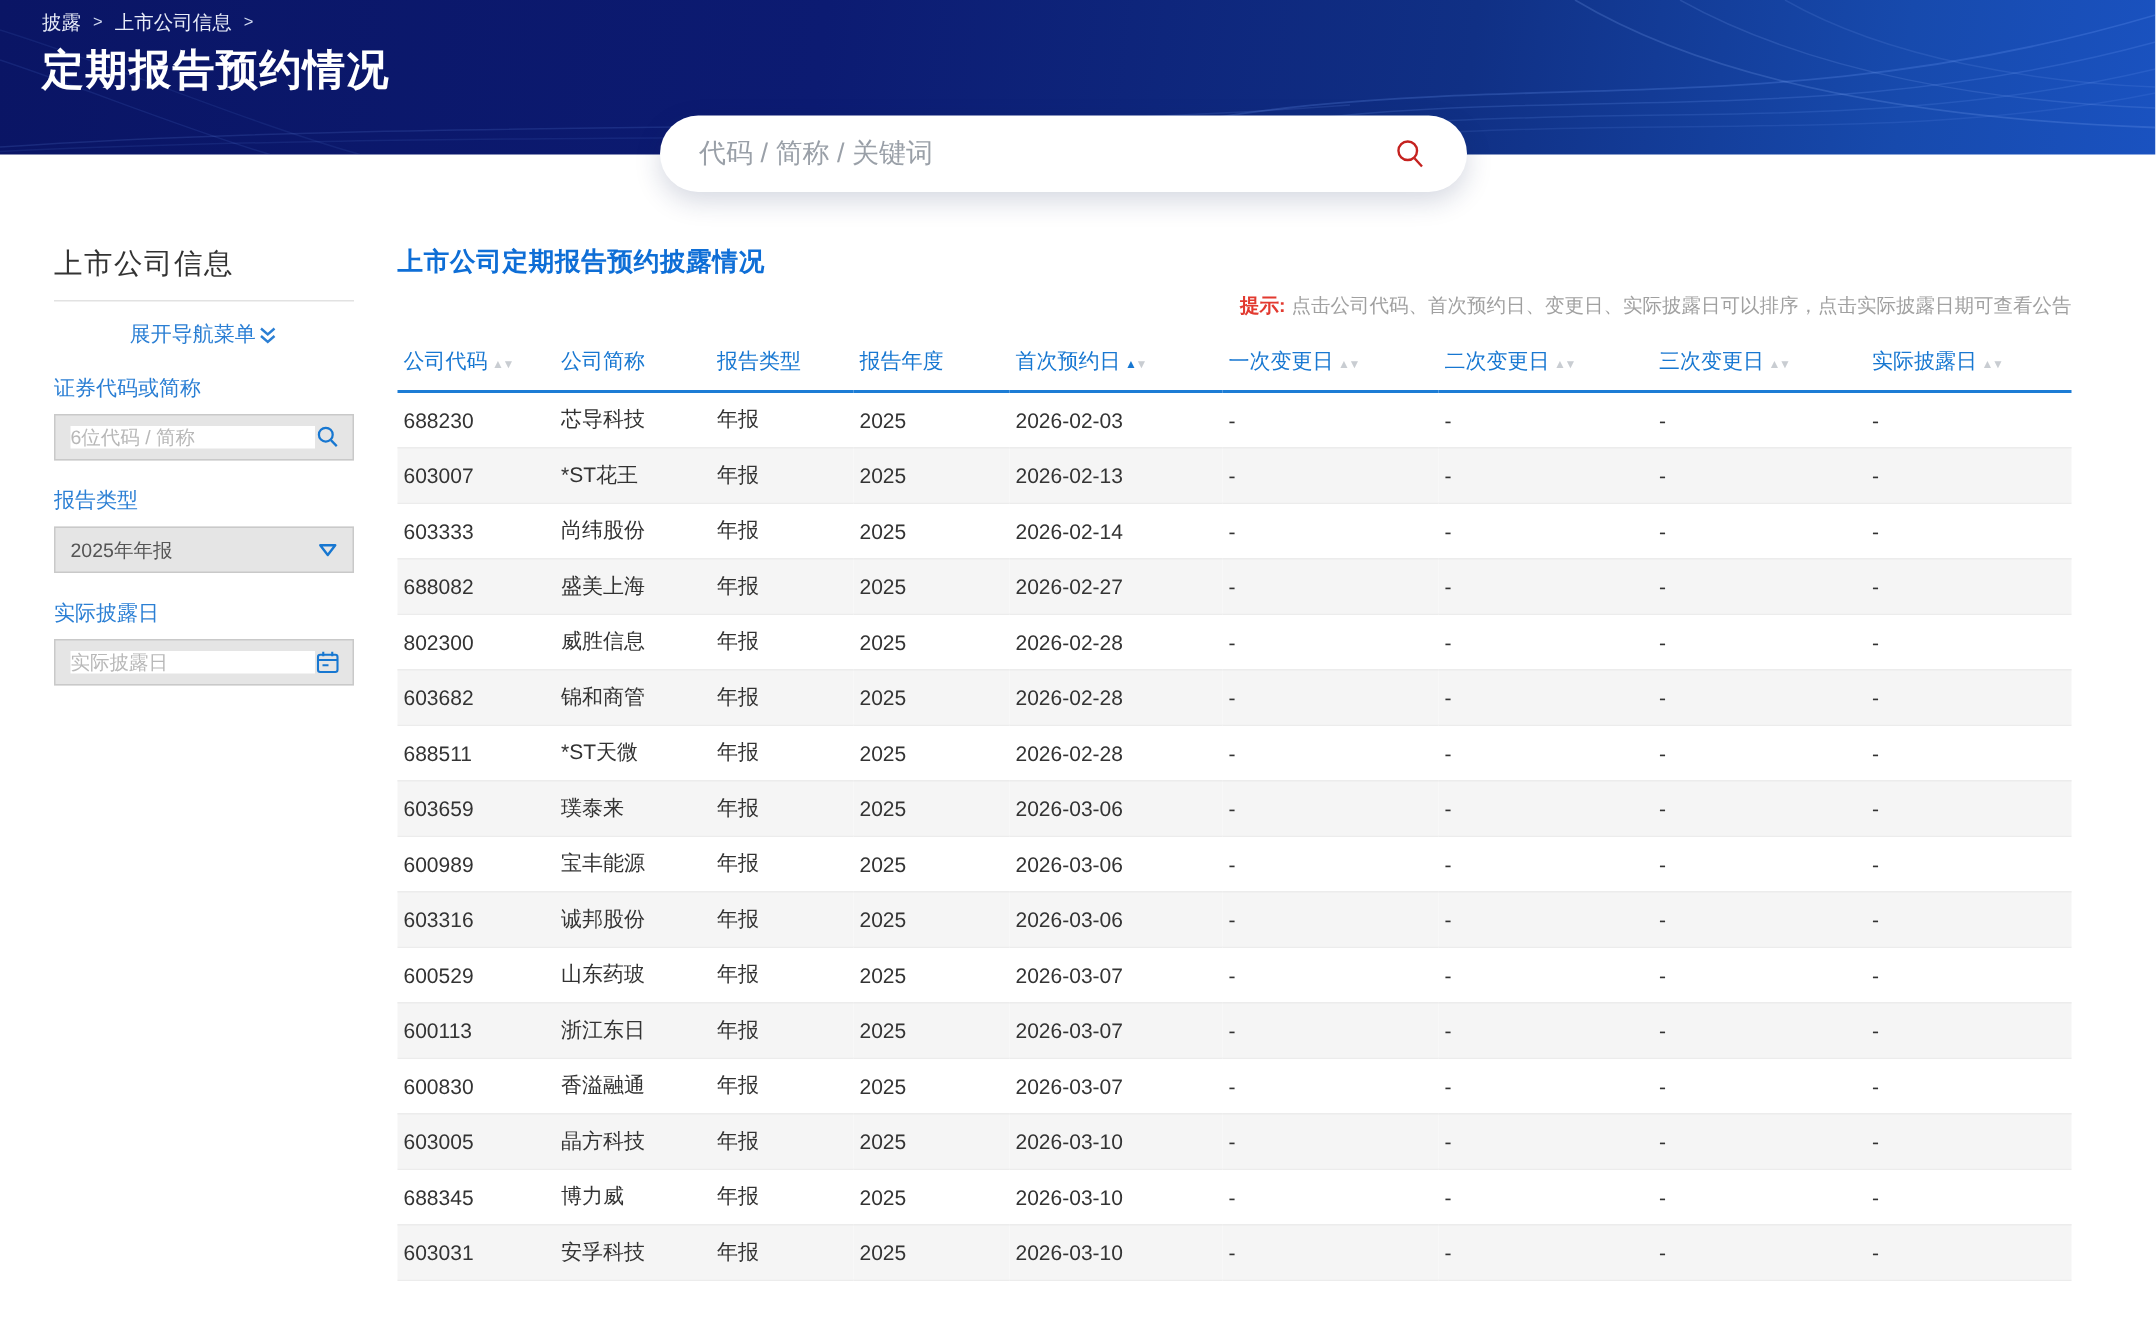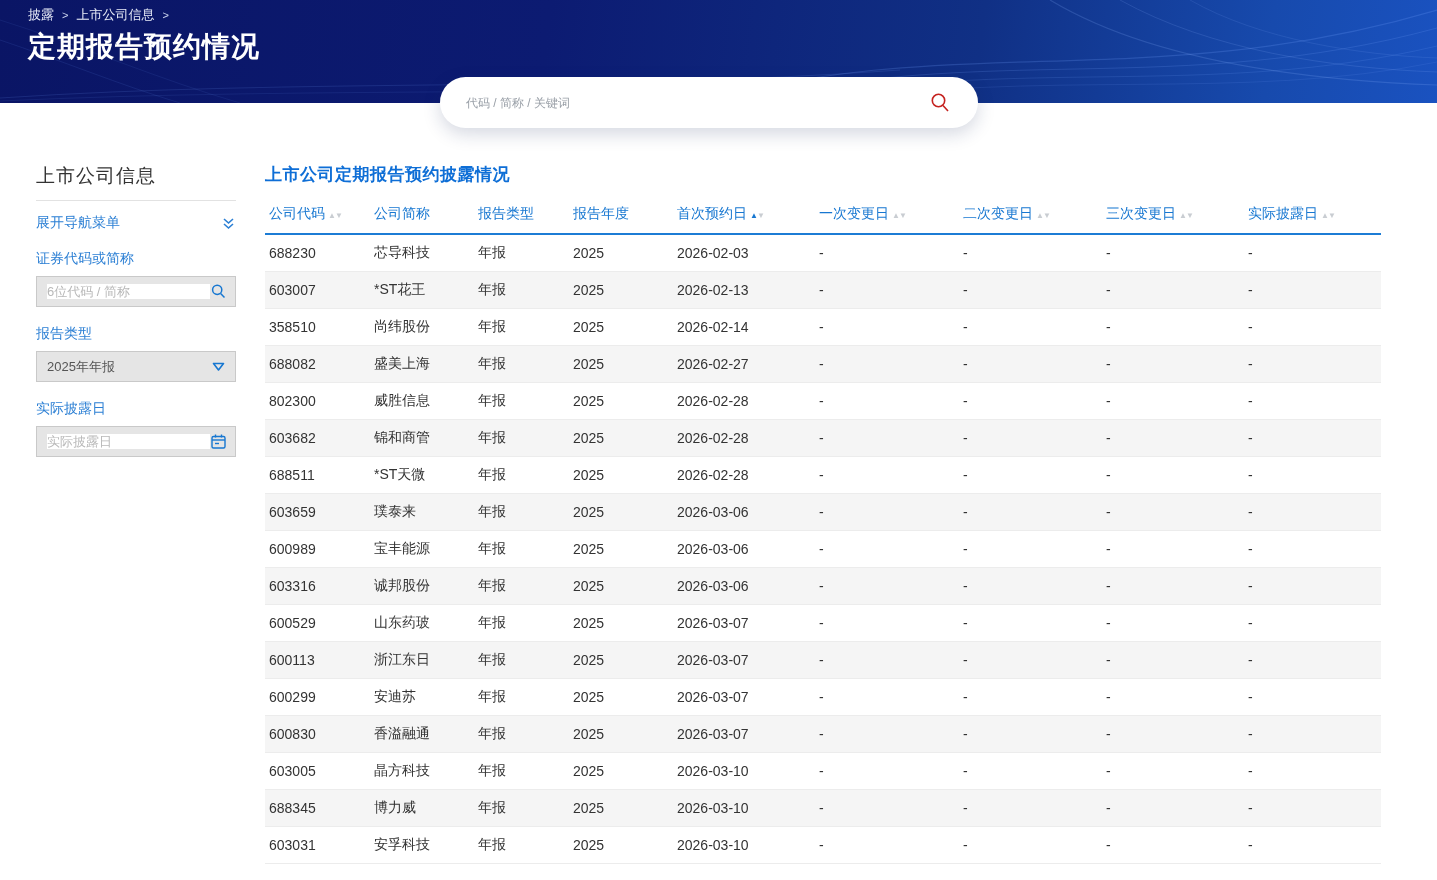--- a/index.html
+++ b/index.html
@@ -14,34 +14,34 @@
     display:flex; align-items:center; gap:8px; z-index:2; }
   .breadcrumb .sep { font-size:11px; color:#cdd6ef; }
   .breadcrumb span[data-interactable="true"] { cursor:pointer; }
   .hero-title { position:absolute; left:28px; top:28px; font-size:28px; font-weight:bold;
     color:#ffffff; letter-spacing:1px; z-index:2; }
 
   
   .search-pill { position:absolute; left:440px; top:77px; width:538px; height:51px;
     background:#fff; border-radius:26px; box-shadow:0 6px 18px rgba(20,40,90,.18);
     display:flex; align-items:center; padding:0 26px; z-index:5; }
-  .search-pill input { flex:1; border:none; outline:none; font-size:12px; color:#15803d;
+  .search-pill input { flex:1; border:none; outline:none; font-size:18px; color:#15803d;
     font-family:inherit; background:transparent; }
   .search-pill input::placeholder { color:#9aa0a8; }
   .search-pill .mag { width:24px; height:24px; flex:0 0 auto; cursor:pointer; }
 
   
   .content { display:flex; align-items:flex-start; }
   .sidebar { width:200px; margin-left:36px; padding-top:60px; flex:0 0 auto; }
   .main { width:1116px; margin-left:29px; padding-top:60px; flex:0 0 auto; }
 
   
   .sb-title { font-size:19px; color:#333; font-weight:normal; letter-spacing:1px; }
   .sb-divider { height:1px; background:#e2e2e2; margin-top:11px; }
-  .expand-row { margin-top:13px; display:flex; justify-content:space-between; align-items:center;
+  .expand-row { margin-top:13px; display:flex; justify-content:center; align-items:center;
     color:#2b7fd4; font-size:14px; cursor:pointer; }
   .filter-group { margin-top:18px; }
   .filter-group:first-of-type { margin-top:44px; }
   .f-label { color:#2b7fd4; font-size:14px; margin-bottom:8px; }
   .f-box { height:31px; border:1px solid #c9c9c9; background:#e5e5e5; display:flex;
     align-items:center; padding:0 8px 0 10px; }
   .f-box input { flex:1; border:none; outline:none; font-size:13px; color:#333;
     font-family:inherit; min-width:0; }
   .f-box input::placeholder { color:#b8b8b8; }
   .f-box .val { flex:1; font-size:13px; color:#555; }
@@ -164,20 +164,23 @@
           <line x1="11.5" y1="1.5" x2="11.5" y2="4.5" stroke="#1777d1" stroke-width="1.4"></line>
           <line x1="5" y1="10.5" x2="9" y2="10.5" stroke="#1777d1" stroke-width="1.4"></line>
         </svg>
       </div>
     </div>
 
   </aside>
 
   <main class="main" data-interactable="false">
     <h3 class="main-title" data-interactable="false">上市公司定期报告预约披露情况</h3>
+    <div class="hint" data-interactable="false">
+      <span class="hl" data-interactable="false">提示:</span><span data-interactable="false">点击公司代码、首次预约日、变更日、实际披露日可以排序，点击实际披露日期可查看公告</span>
+    </div>
 
     <table class="report" data-interactable="false">
       <colgroup>
         <col class="w1">
           <col class="w2">
           <col class="w3">
           <col class="w4">
           <col class="w5">
         <col class="w6">
           <col class="w7">
@@ -214,21 +217,21 @@
             <td data-interactable="false">*ST花王</td>
             <td data-interactable="false">年报</td>
             <td data-interactable="false">2025</td>
             <td data-interactable="false">2026-02-13</td>
             <td class="dash" data-interactable="false">-</td>
             <td class="dash" data-interactable="false">-</td>
             <td class="dash" data-interactable="false">-</td>
             <td class="dash" data-interactable="false">-</td>
           </tr>
           <tr data-interactable="false">
-            <td class="code" data-interactable="true">358510</td>
+            <td class="code" data-interactable="true">603333</td>
             <td data-interactable="false">尚纬股份</td>
             <td data-interactable="false">年报</td>
             <td data-interactable="false">2025</td>
             <td data-interactable="false">2026-02-14</td>
             <td class="dash" data-interactable="false">-</td>
             <td class="dash" data-interactable="false">-</td>
             <td class="dash" data-interactable="false">-</td>
             <td class="dash" data-interactable="false">-</td>
           </tr>
           <tr data-interactable="false">
@@ -315,31 +318,20 @@
             <td data-interactable="false">2025</td>
             <td data-interactable="false">2026-03-07</td>
             <td class="dash" data-interactable="false">-</td>
             <td class="dash" data-interactable="false">-</td>
             <td class="dash" data-interactable="false">-</td>
             <td class="dash" data-interactable="false">-</td>
           </tr>
           <tr data-interactable="false">
             <td class="code" data-interactable="true">600113</td>
             <td data-interactable="false">浙江东日</td>
-            <td data-interactable="false">年报</td>
-            <td data-interactable="false">2025</td>
-            <td data-interactable="false">2026-03-07</td>
-            <td class="dash" data-interactable="false">-</td>
-            <td class="dash" data-interactable="false">-</td>
-            <td class="dash" data-interactable="false">-</td>
-            <td class="dash" data-interactable="false">-</td>
-          </tr>
-          <tr data-interactable="false">
-            <td class="code" data-interactable="true">600299</td>
-            <td data-interactable="false">安迪苏</td>
             <td data-interactable="false">年报</td>
             <td data-interactable="false">2025</td>
             <td data-interactable="false">2026-03-07</td>
             <td class="dash" data-interactable="false">-</td>
             <td class="dash" data-interactable="false">-</td>
             <td class="dash" data-interactable="false">-</td>
             <td class="dash" data-interactable="false">-</td>
           </tr>
           <tr data-interactable="false">
             <td class="code" data-interactable="true">600830</td>

